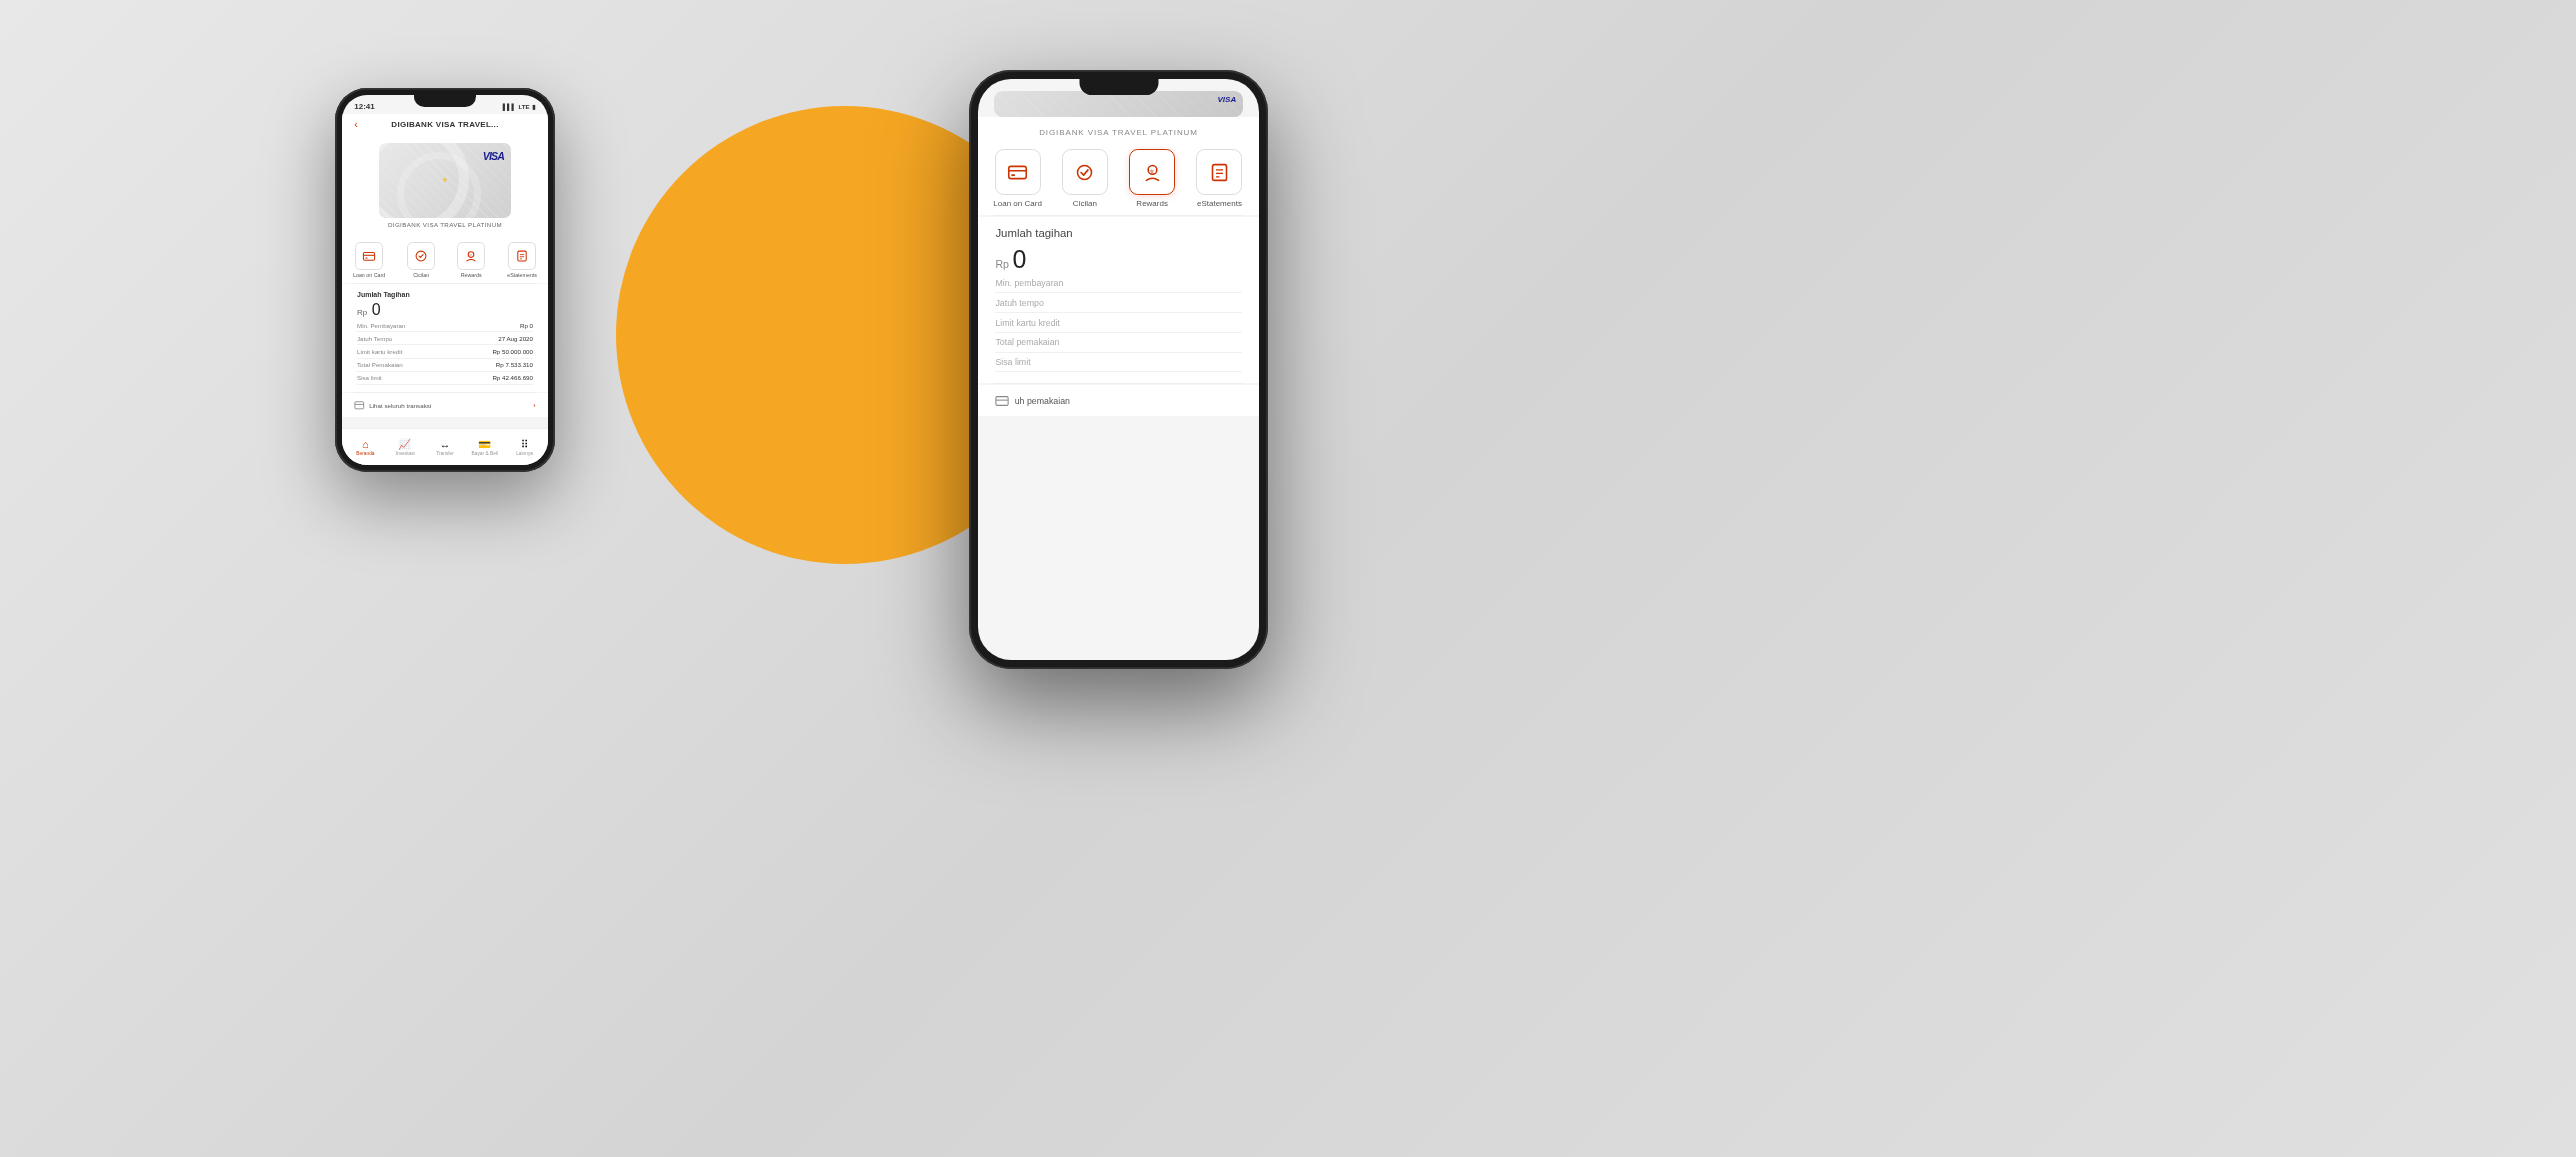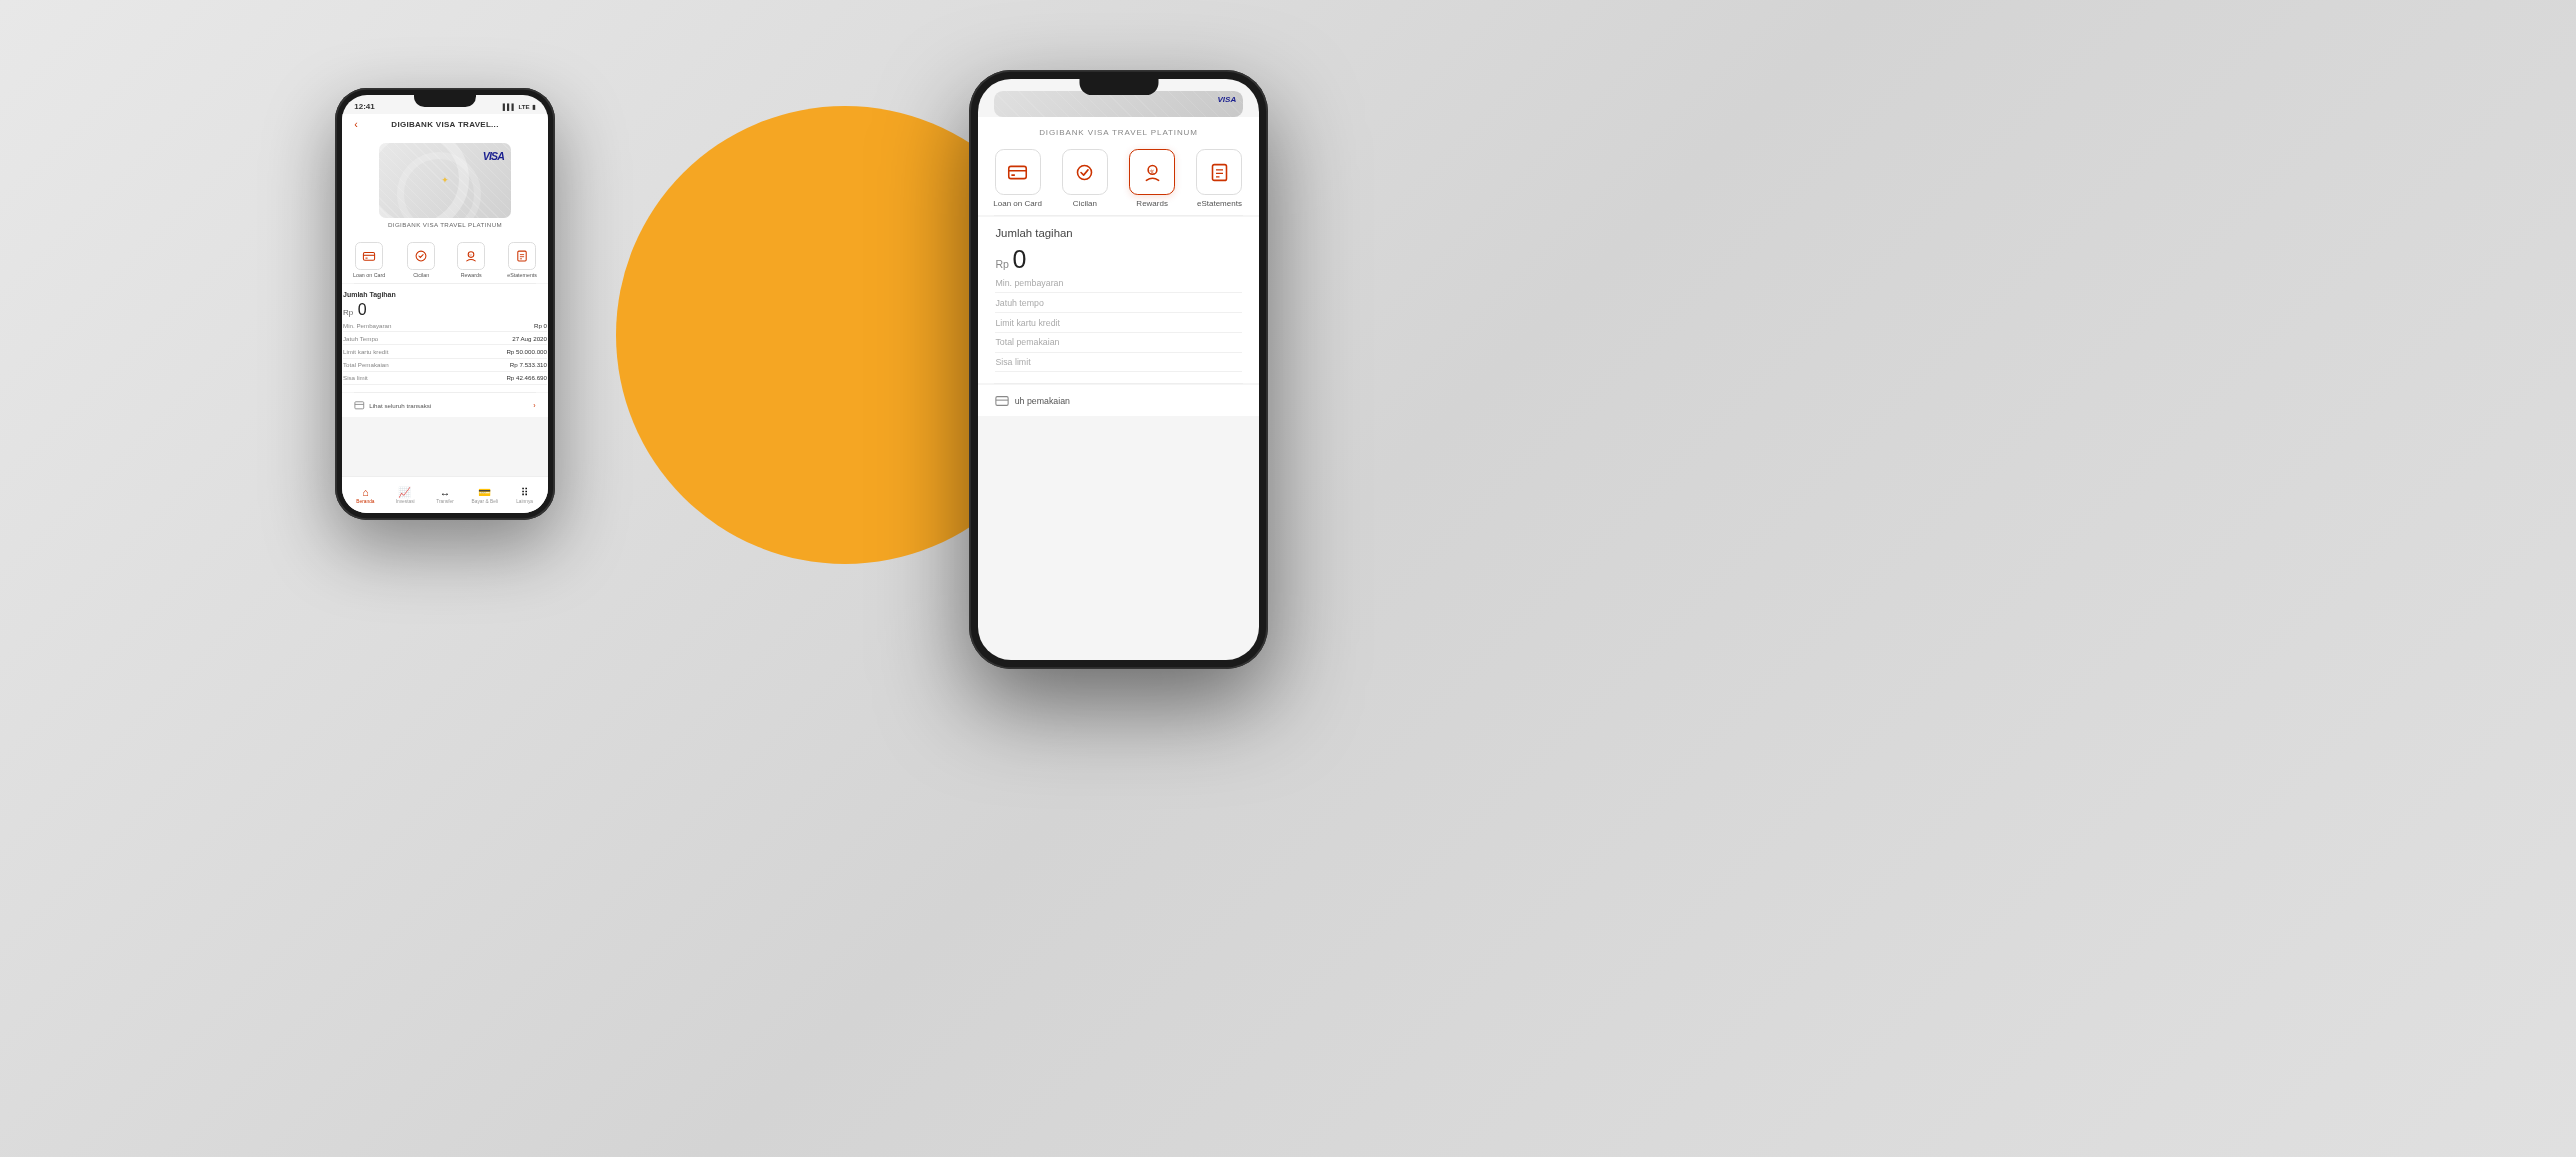--- a/index.html
+++ b/index.html
@@ -12,21 +12,21 @@
       overflow: hidden;
       position: relative;
     }
 
     
     .phone-small {
       position: absolute;
       left: 335px;
       top: 88px;
       width: 220px;
-      height: 432px;
+      height: 384px;
       background: #1a1a1a;
       border-radius: 32px;
       box-shadow: 0 26.4px 70px rgba(0,0,0,0.4), inset 0 0 0 1.8px #333;
       overflow: hidden;
     }
 
     .phone-small .screen {
       position: absolute;
       top: 7px;
       left: 7px;
@@ -201,21 +201,21 @@
     
     .divider {
       height: 0.9px;
       background: #eee;
       margin: 0 12.3px;
     }
 
     
     .info-section {
       background: #fff;
-      padding: 7px 1px;
+      padding: 7px 15px;
     }
 
     .info-section .section-title {
       font-size: 7px;
       color: #333;
       font-weight: 600;
       margin-bottom: 2.6px;
     }
 
     .jumlah-value {

